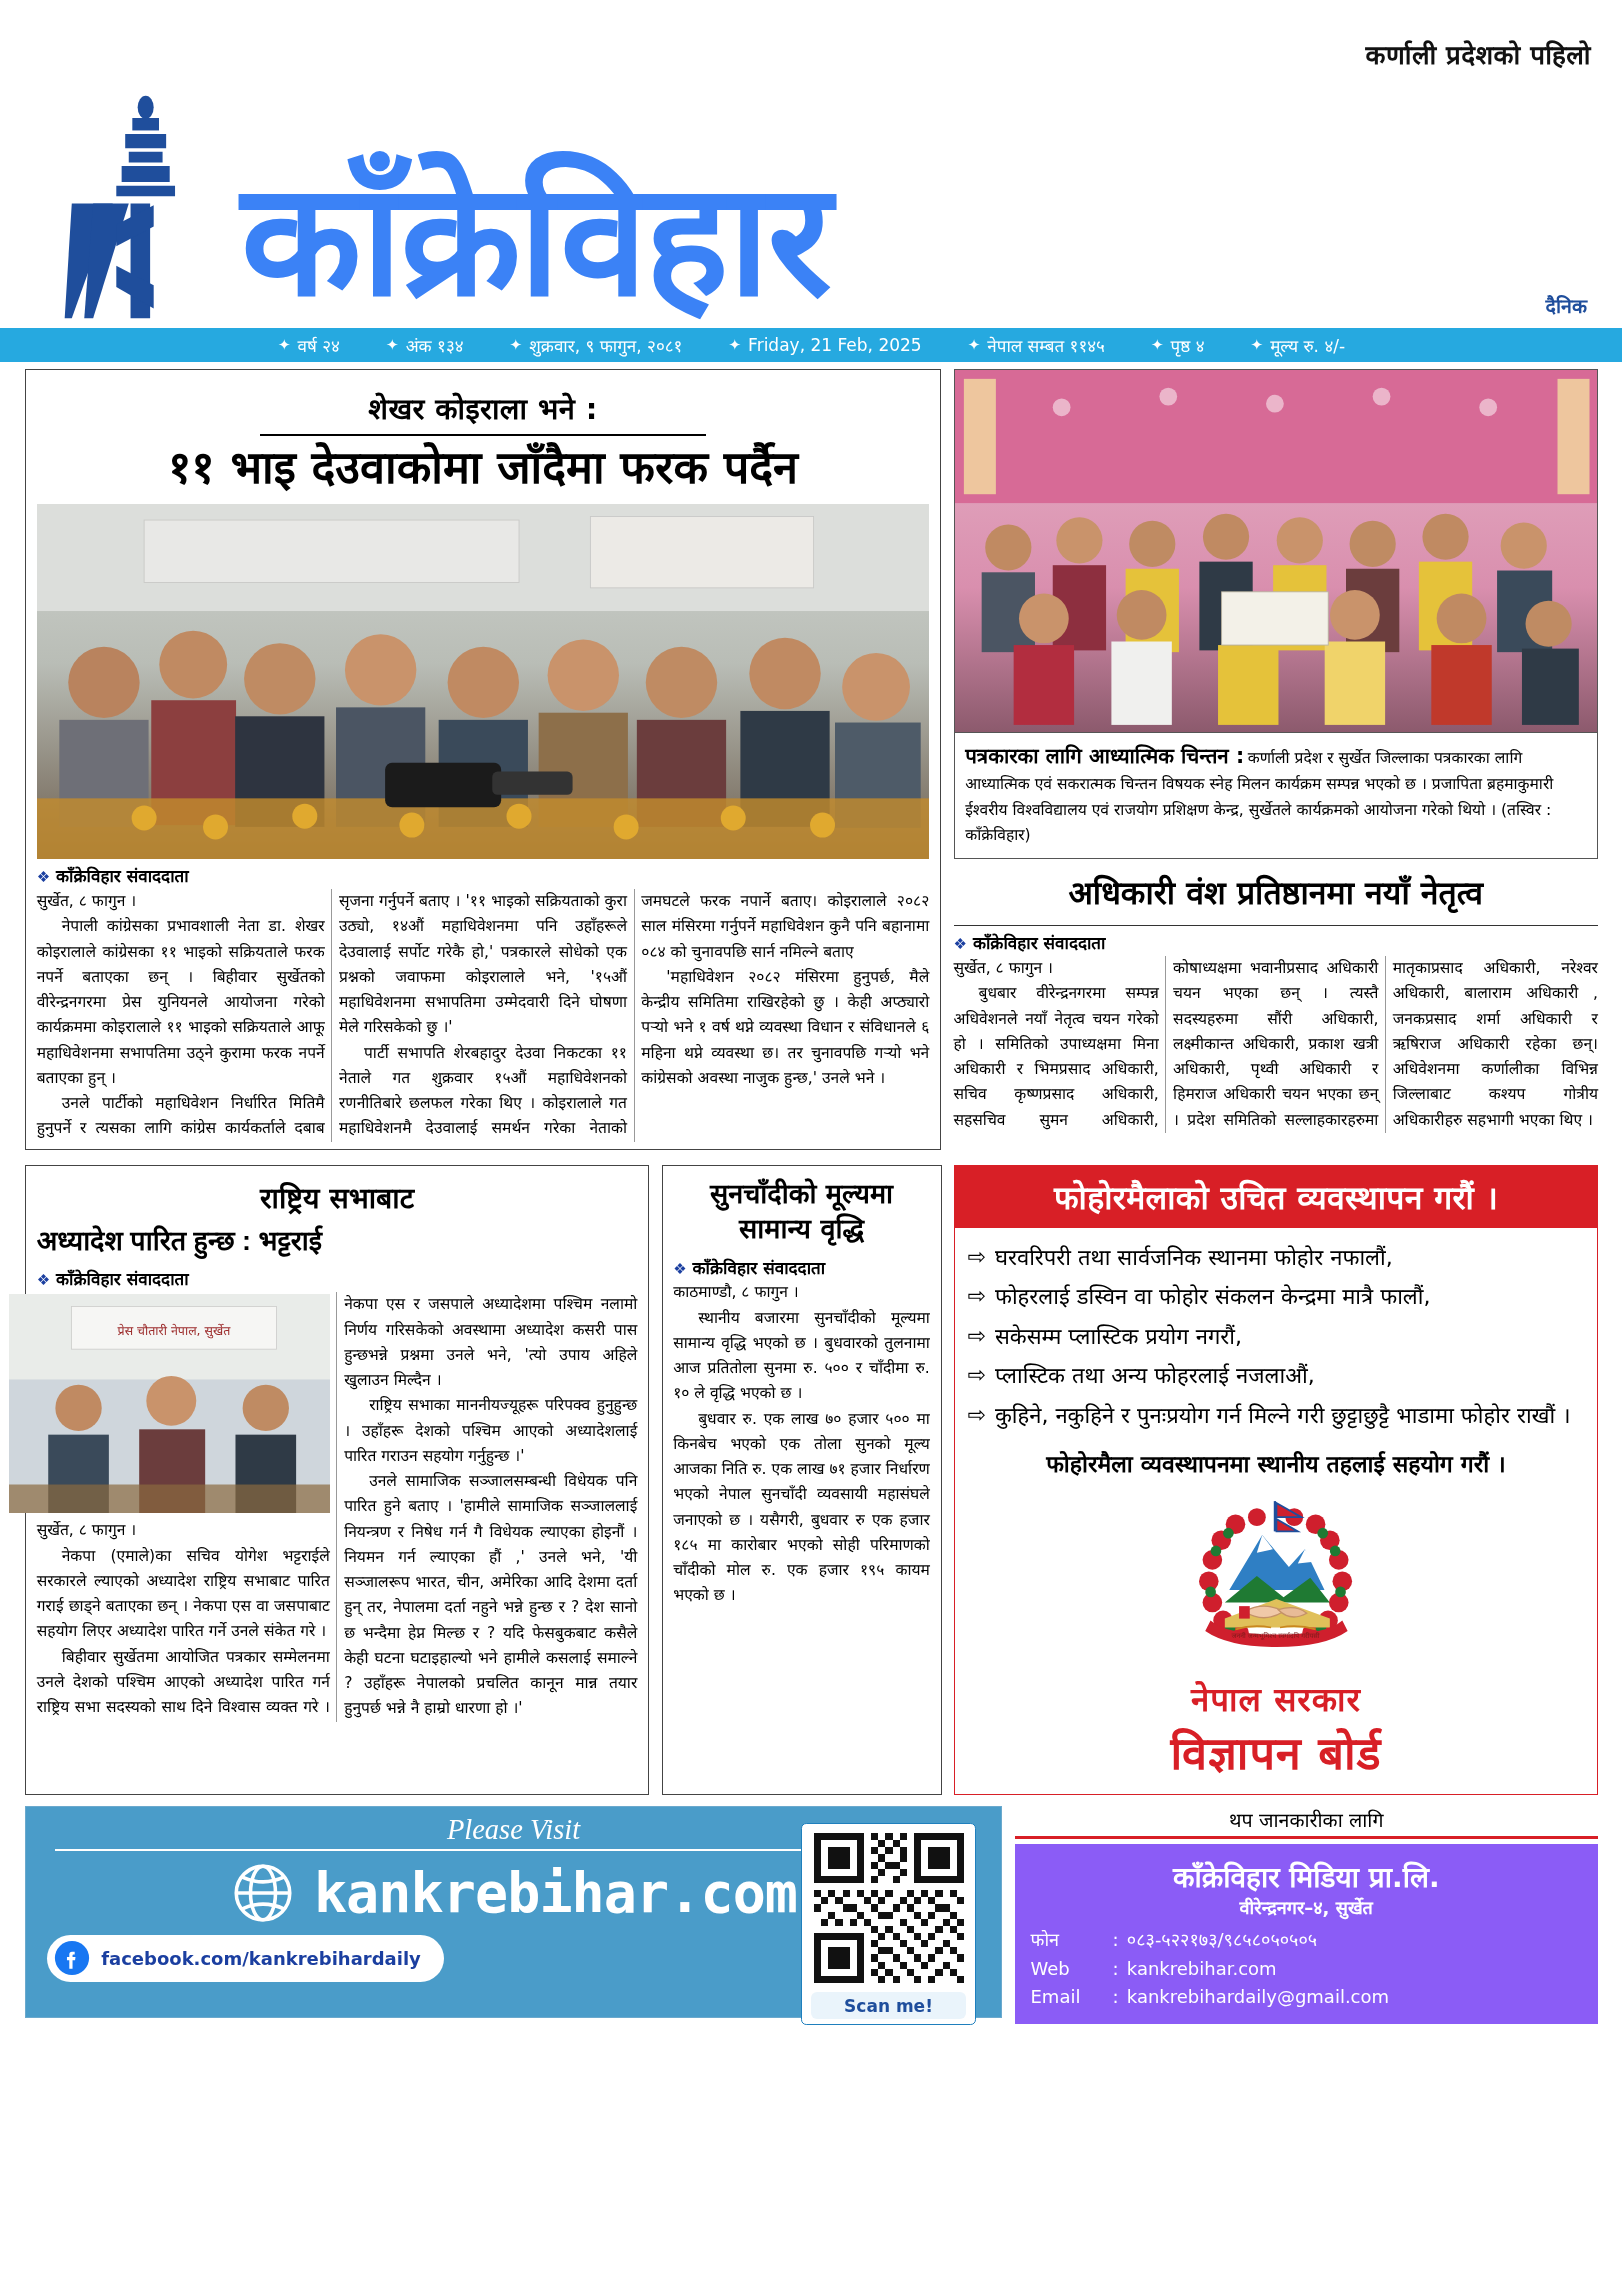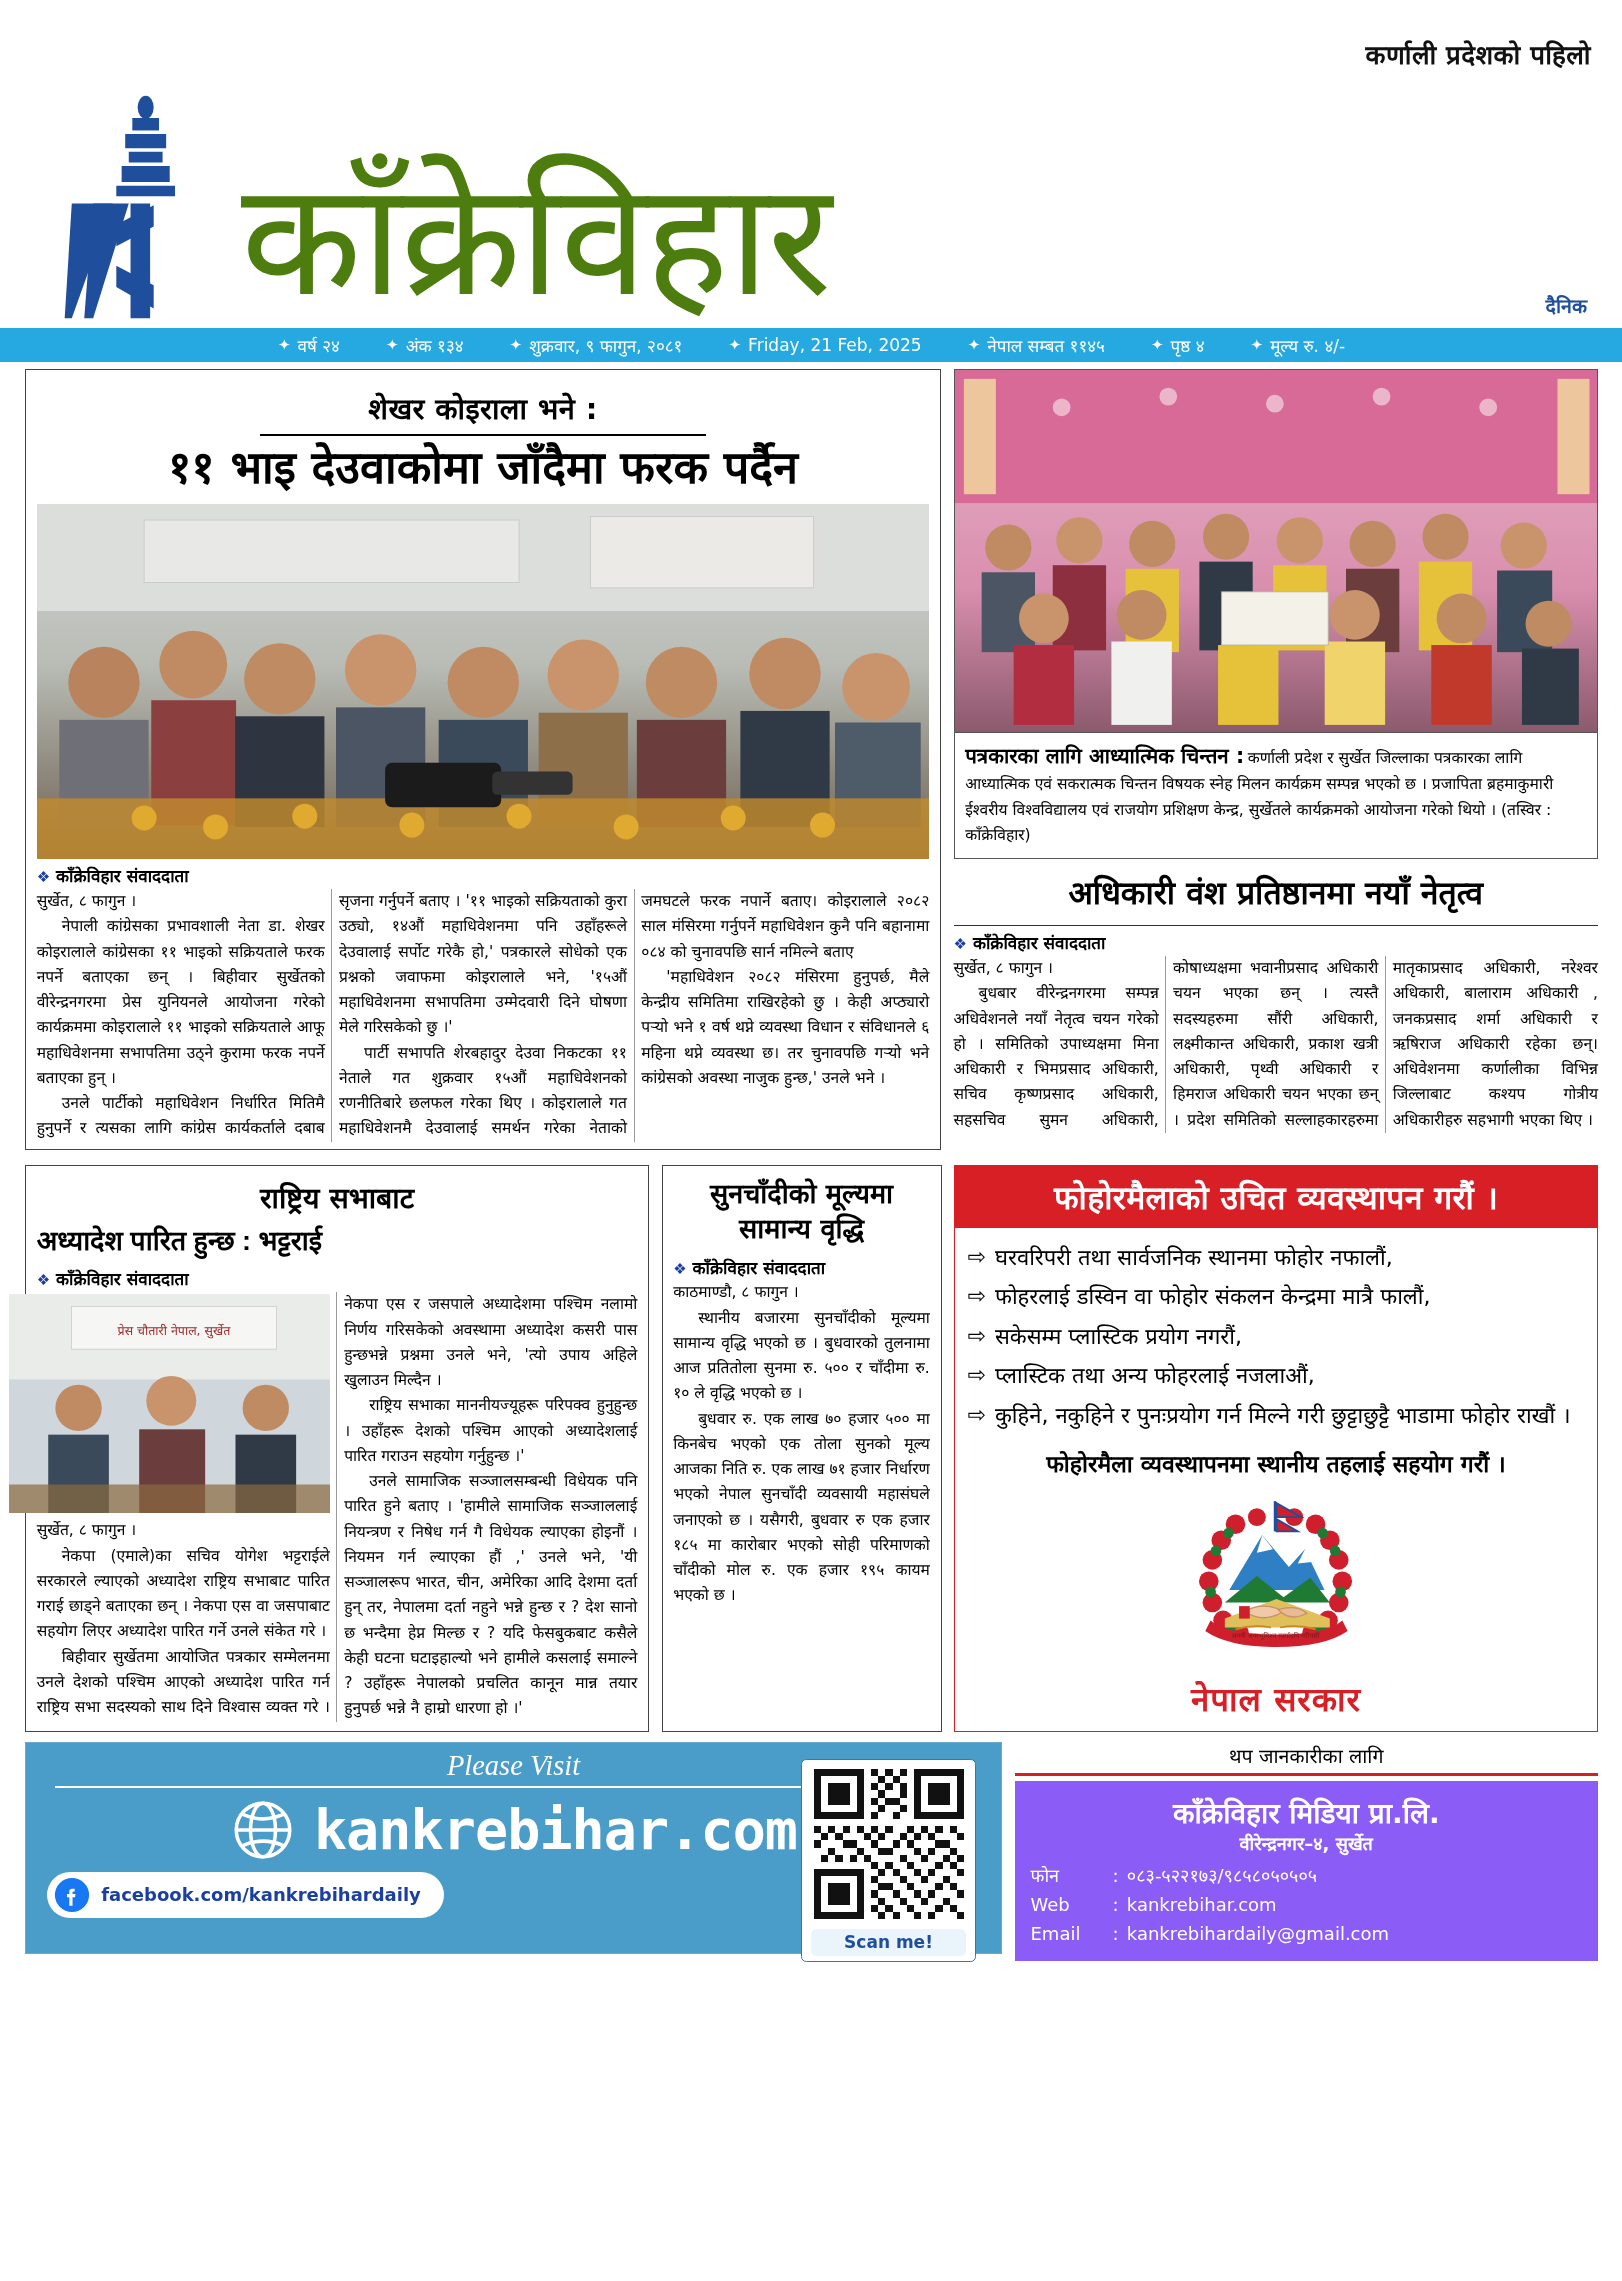--- a/index.html
+++ b/index.html
@@ -14,22 +14,22 @@
 
   
   .masthead { position: relative; height: 328px; width: 100%; padding: 9px 27px 0 27px; }
   .logo-row { display: flex; align-items: flex-end; height: 314px; }
   .logo-mark { width: 178px; height: 232px; position: relative; flex: 0 0 auto; margin-left: 27px;}
   .logo-mark svg { display:block; }
   .logo-wordmark { flex: 1 1 auto; position: relative; padding-left: 9px;}
   .wordmark-text {
     font-family: "DejaVu Sans", sans-serif;
     font-size: 157px;
-    font-weight: 400;
-    color: #4d7c0f;
+    font-weight: 700;
+    color: #3b82f6;
     line-height: 1.05;
     letter-spacing: -1.8px;
     white-space: nowrap;
   }
   .tagline {
     position: absolute;
     right: 32px;
     top: 36px;
     font-family: "DejaVu Sans", sans-serif;
     font-size: 26px;
@@ -500,20 +500,21 @@
               <g stroke="#c9871f" stroke-width="2" fill="none">
                 <path d="M62 152 q20 -6 40 -2"></path>
                   <path d="M152 152 q-20 -6 -40 -2"></path>
               </g>
 
               <path d="M34 142 q18 16 74 16 q56 0 74 -16 l6 12 q-26 18 -80 18 q-54 0 -80 -18 z" fill="#cf1f2d"></path>
               <text x="107" y="162" font-family="DejaVu Sans, sans-serif" font-size="7.5" fill="#7a1a1a" text-anchor="middle">जननी जन्मभूमिश्च स्वर्गादपि गरीयसी</text>
             </g>
           </svg>
           <div class="gov-text1">नेपाल सरकार</div>
+          <div class="gov-text2">विज्ञापन बोर्ड</div>
         </div>
       </div>
     </div>
   </div>
 
   <div class="footer">
 
     <div class="foot-left">
       <div class="please-visit">Please Visit</div>
       <div class="visit-rule"></div>

